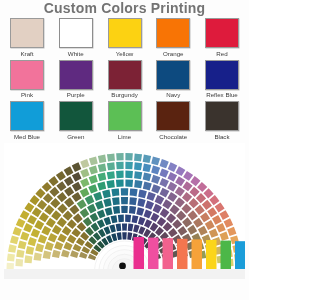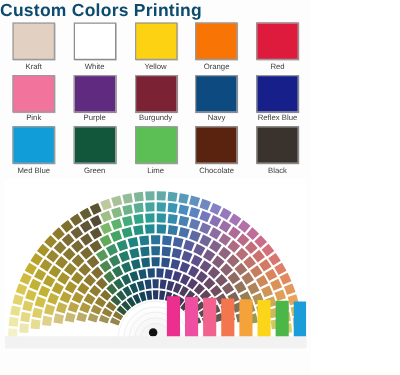--- a/index.html
+++ b/index.html
@@ -10,23 +10,24 @@
     overflow:hidden;
   }
   #app{
     position:relative;
     width:249px;height:300px;
     background:#fdfdfd;
     box-sizing:border-box;
   }
   
   .title{
+    text-align:center;
     font-size:14px;
     font-weight:bold;
-    color:#0c4a6e;
+    color:#737373;
     letter-spacing:0.2px;
     padding-top:1px;
     line-height:15px;
     white-space:nowrap;
   }
   
   .grid{
     padding:2px 6px 0 6px;
   }
   .row{

